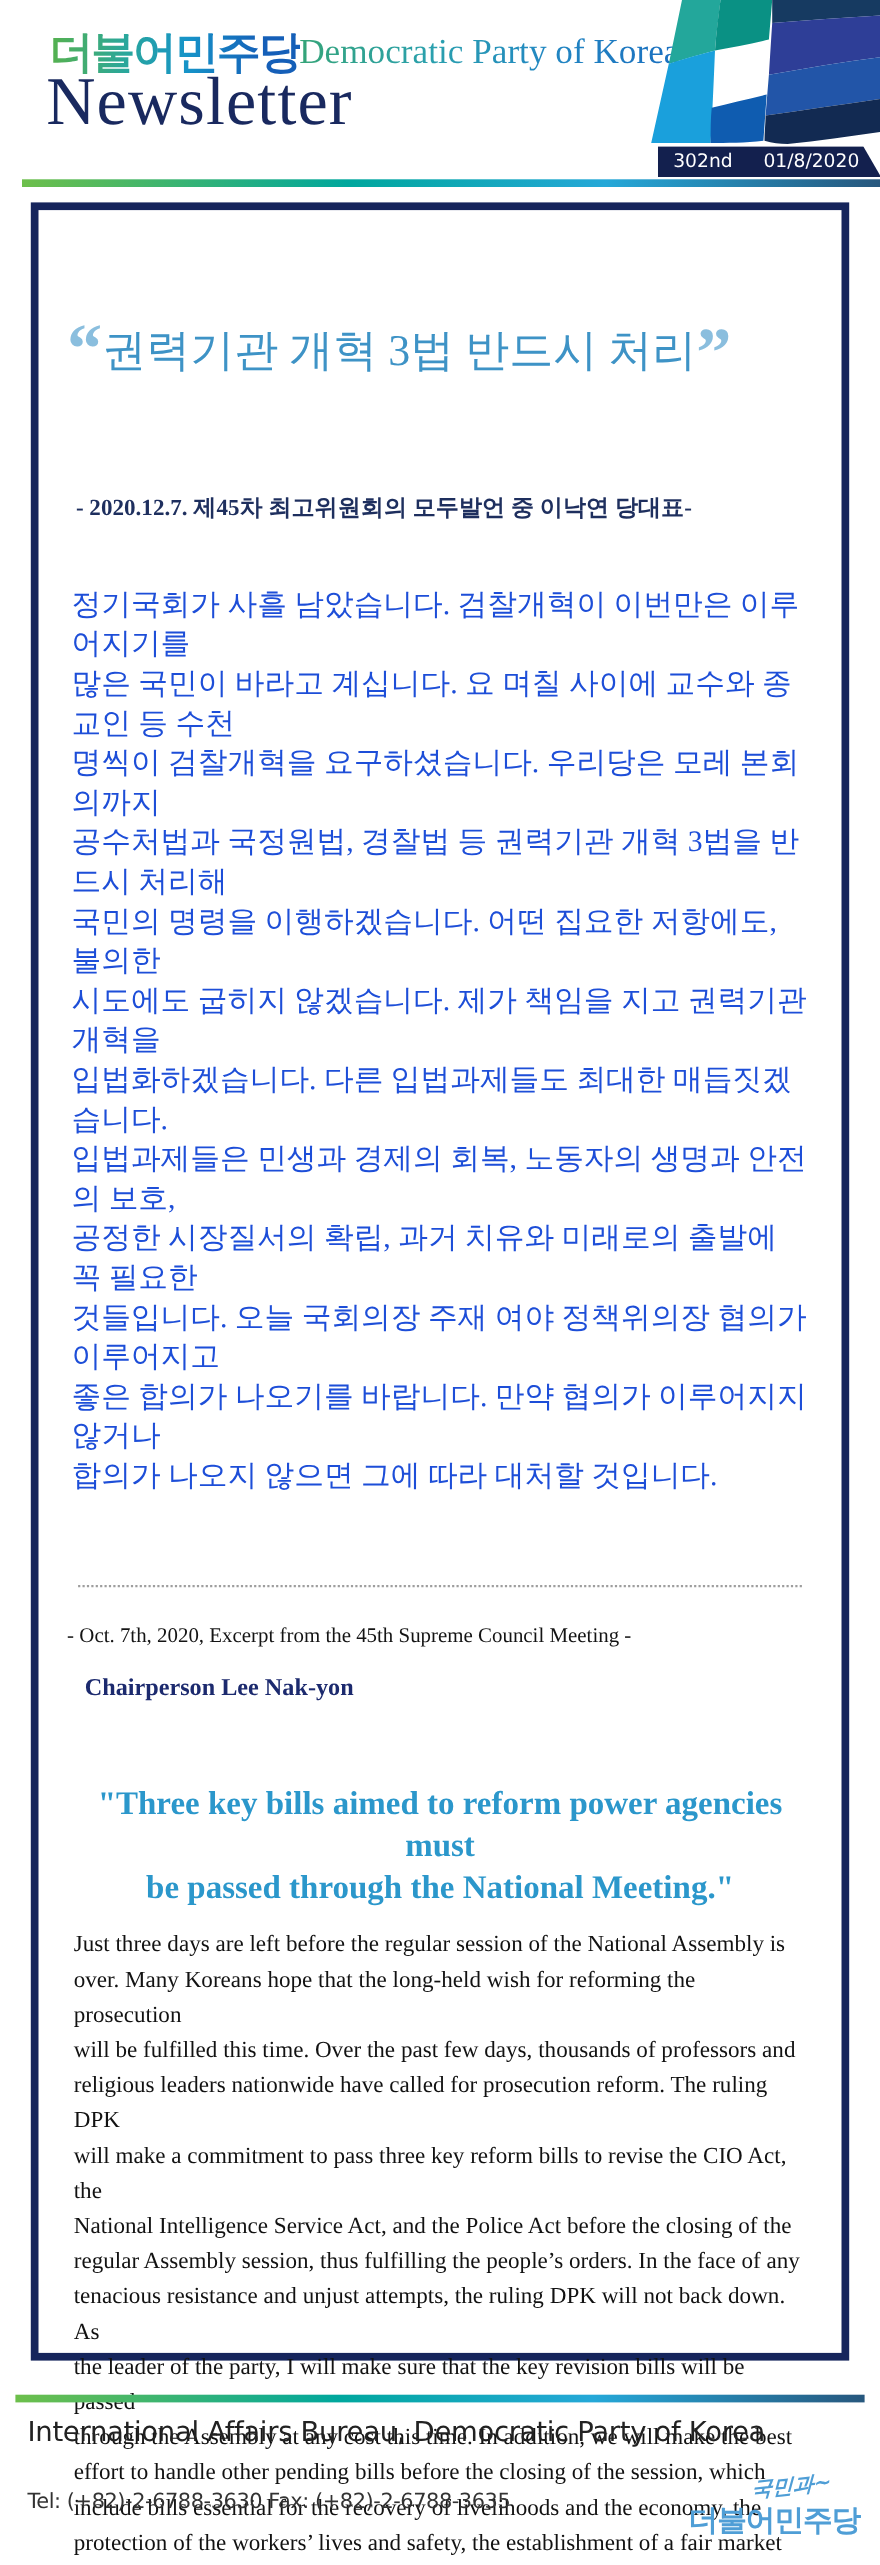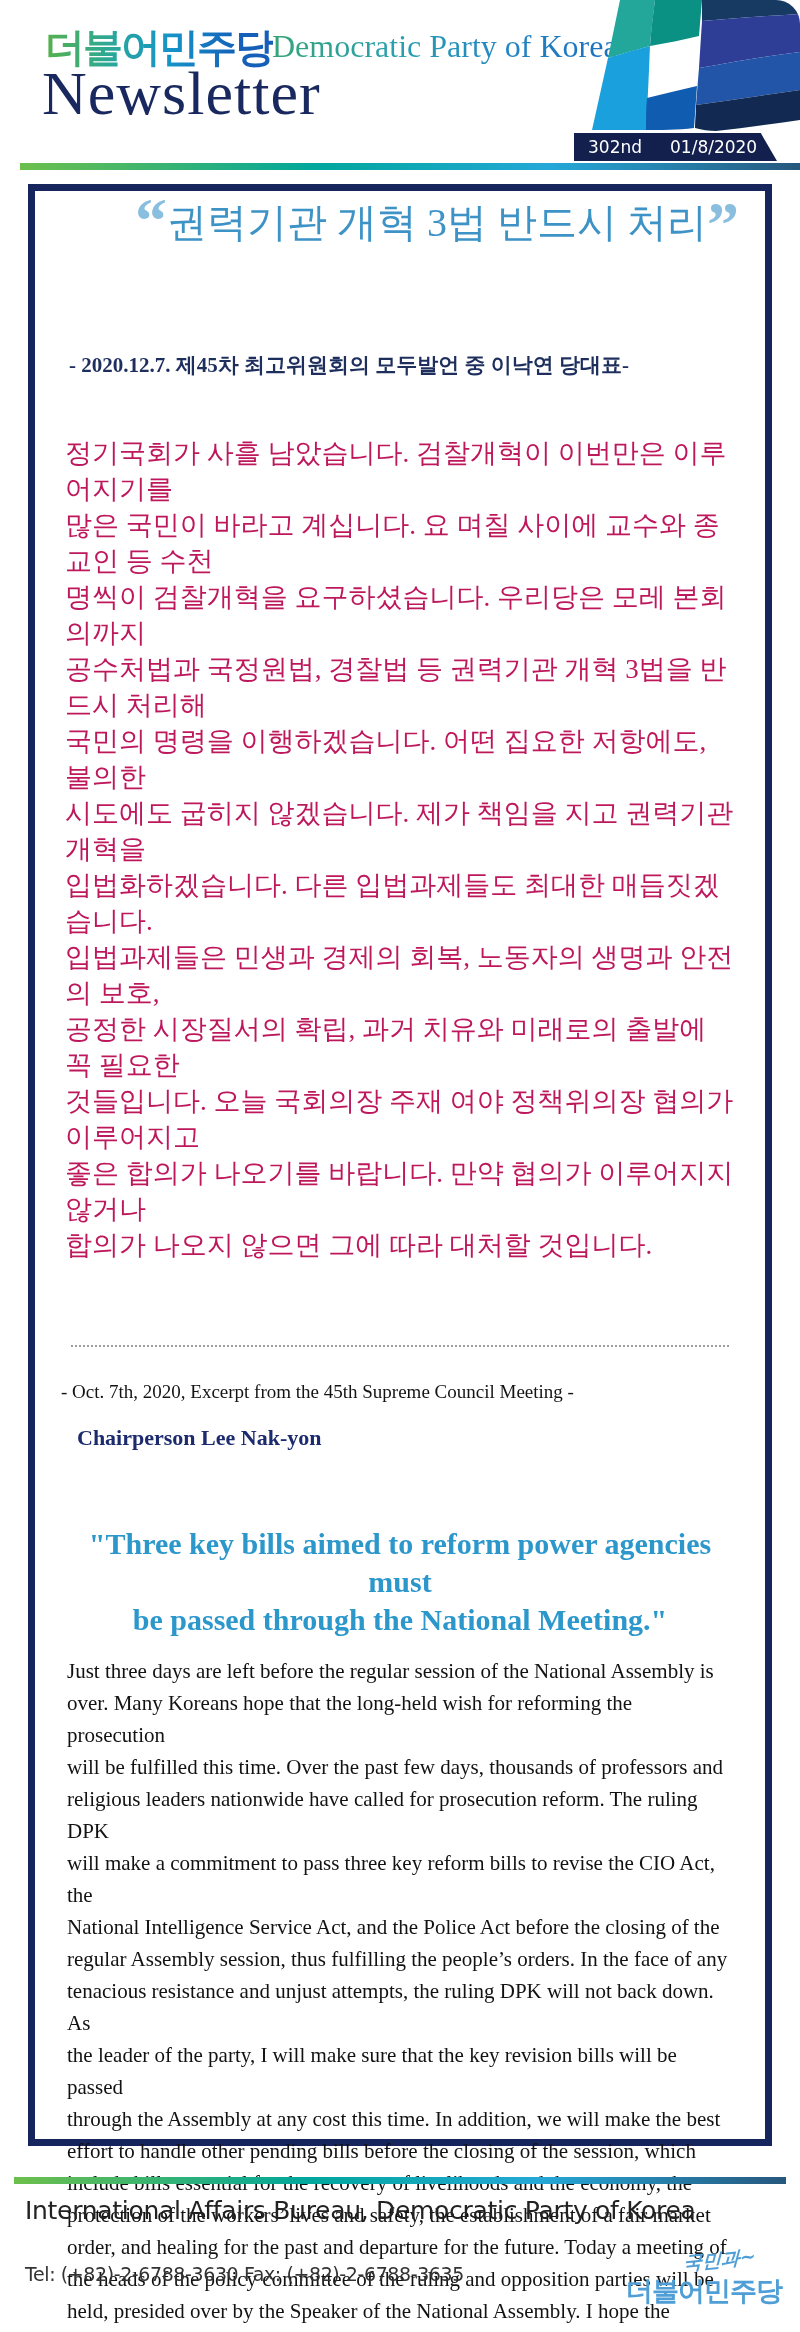--- a/index.html
+++ b/index.html
@@ -4,21 +4,20 @@
 <style>
   * { margin: 0; padding: 0; box-sizing: border-box; }
   html, body { background: #ffffff; }
   .page {
     position: relative;
     width: 800px;
     height: 2332px;
     background: #ffffff;
     overflow: hidden;
     font-family: "Liberation Serif", serif;
-    border-radius: 24px;
   }
 
   
   .logo-kr {
     position: absolute; left: 45px; top: 20px;
     font-family: "DejaVu Sans", sans-serif;
     font-weight: 700; font-size: 40px; letter-spacing: -2px;
     background: linear-gradient(90deg, #56b14d 0%, #2aa79b 30%, #1693c8 55%, #155fb8 85%);
     -webkit-background-clip: text; background-clip: text;
     -webkit-text-fill-color: transparent; color: #1565c0;
@@ -31,21 +30,21 @@
     -webkit-background-clip: text; background-clip: text;
     -webkit-text-fill-color: transparent; color: #1b6fc0;
   }
   .newsletter-title {
     position: absolute; left: 42px; top: 58px;
     font-family: "Liberation Serif", serif;
     font-size: 62px; color: #19295f; letter-spacing: 1px;
   }
   .flag-logo { position: absolute; left: 588px; top: 0; width: 212px; height: 162px; }
   .issue-badge {
-    position: absolute; left: 574px; top: 133px; width: 203px; height: 28px;
+    position: absolute; left: 598px; top: 133px; width: 203px; height: 28px;
     background: #13204e;
     clip-path: polygon(0 0, 92% 0, 100% 100%, 0 100%);
     display: flex; align-items: center;
     font-family: "DejaVu Sans", sans-serif;
     color: #ffffff; font-size: 17px; padding-left: 14px;
   }
   .issue-badge .num { margin-right: 28px; }
   .grad-bar {
     position: absolute; height: 7px;
     background: linear-gradient(90deg, #6dbf4b 0%, #00a79d 38%, #25a8d8 68%, #27577d 100%);
@@ -54,35 +53,35 @@
   .bar-footer { left: 14px; top: 2177px; width: 772px; }
 
   
   .content-box {
     position: absolute; left: 28px; top: 184px; width: 744px; height: 1962px;
     border: 7px solid #16255c;
     background: #ffffff;
     padding: 0 26px;
   }
   .kr-headline {
-    text-align: right; line-height: 64px;
+    margin-top: 96px; text-align: left; line-height: 64px;
     font-size: 40px; color: #3e93c6; white-space: nowrap;
   }
   .kr-headline .q {
     font-size: 64px; color: #8abede; font-weight: 700;
     position: relative; top: 6px; line-height: 0;
   }
   .kr-headline .q.close { top: 10px; }
   .kr-attribution {
     margin-top: 96px; padding-left: 8px;
     font-size: 21px; font-weight: 700; color: #1e2f5e;
   }
   .kr-body {
     margin-top: 56px; padding: 0 4px;
-    font-size: 27px; line-height: 36px; color: #be185d;
+    font-size: 27px; line-height: 36px; color: #1d4ed8;
     white-space: pre-line;
   }
   .section-divider {
     margin-top: 82px; margin-left: 10px; margin-right: 10px;
     border: 0; border-top: 2px dotted #9e9e9e; height: 0;
   }
   .en-attribution { margin-top: 34px; font-size: 19px; color: #141414; }
   .speaker { margin-top: 22px; padding-left: 16px; font-size: 22px; font-weight: 700; color: #1c2a6e; }
   .en-headline {
     margin-top: 74px; text-align: center;

